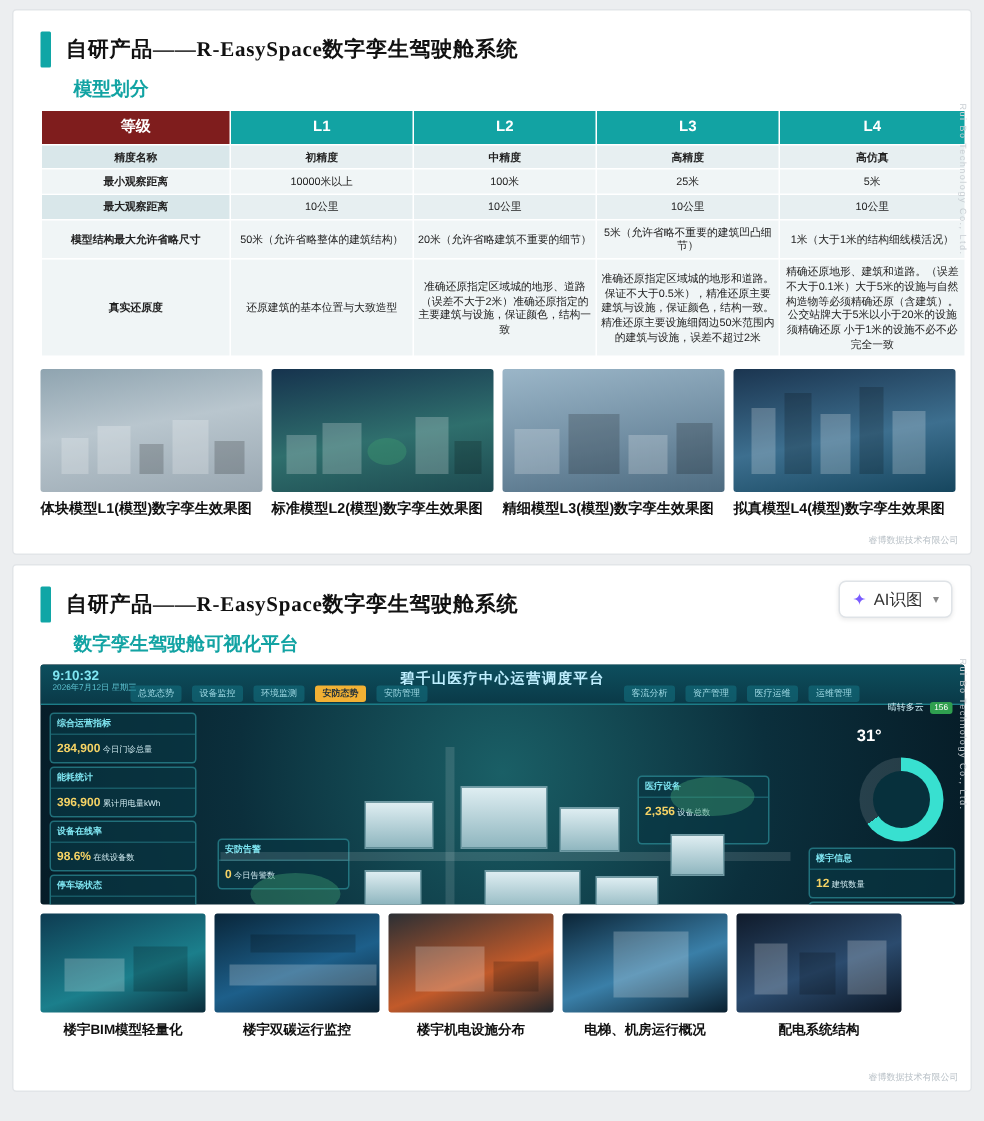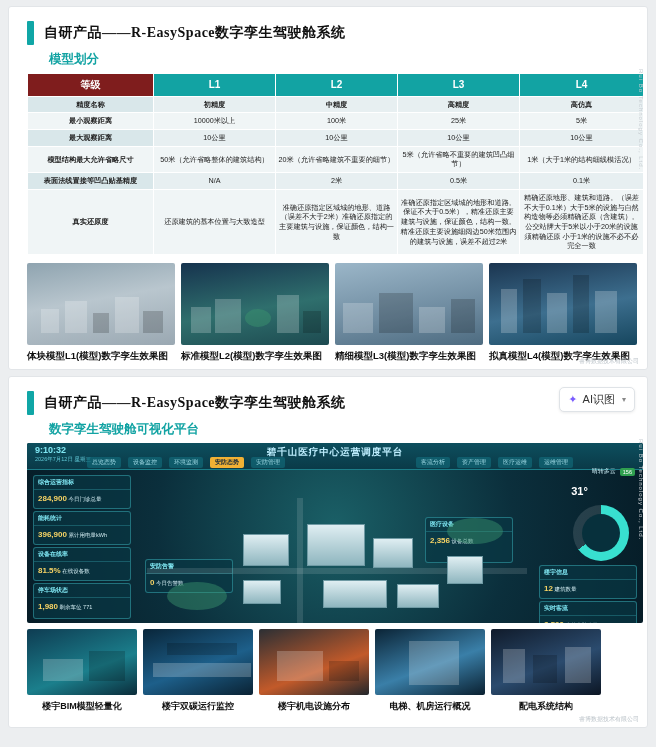--- a/index.html
+++ b/index.html
@@ -98,21 +98,21 @@
     background:#fff;border:1px solid #dfe3e7;border-radius:5px;
     padding:4px 8px;font-size:11px;color:#333;
     box-shadow:0 1px 3px rgba(0,0,0,.08);
     z-index:10;
   }
   .ai-btn .sparkle{color:#7a5cff;font-size:11px;}
   .ai-btn .chev{color:#888;font-size:8px;margin-left:2px;}
 
   
   .dash{
-    margin:4px 0 0 18px;width:616px;height:180px;
+    margin:4px 0 0 18px;width:616px;height:160px;
     background:radial-gradient(circle at 50% 45%,#1a5f66 0%,#0b2f3c 55%,#061c27 100%);
     position:relative;overflow:hidden;border-radius:2px;
   }
   .dash-top{
     position:absolute;top:0;left:0;right:0;height:26px;
     background:linear-gradient(180deg,#0d4f5e,#0a3a48);
     border-bottom:1px solid #1c7d88;
   }
   .dash-title{
     position:absolute;top:3px;left:0;right:0;text-align:center;
@@ -234,27 +234,20 @@
         <td>10公里</td>
         <td>10公里</td>
       </tr>
       <tr class="alt">
         <td class="rowhead">模型结构最大允许省略尺寸</td>
         <td>50米（允许省略整体的建筑结构）</td>
         <td>20米（允许省略建筑不重要的细节）</td>
         <td>5米（允许省略不重要的建筑凹凸细节）</td>
         <td>1米（大于1米的结构细线模活况）</td>
       </tr>
-      <tr>
-        <td class="rowhead">表面法线置接等凹凸贴基精度</td>
-        <td>N/A</td>
-        <td>2米</td>
-        <td>0.5米</td>
-        <td>0.1米</td>
-      </tr>
       <tr class="alt">
         <td class="rowhead">真实还原度</td>
         <td class="tall">还原建筑的基本位置与大致造型</td>
         <td class="tall">准确还原指定区域城的地形、道路（误差不大于2米）准确还原指定的主要建筑与设施，保证颜色，结构一致</td>
         <td class="tall">准确还原指定区域城的地形和道路。保证不大于0.5米），精准还原主要建筑与设施，保证颜色，结构一致。精准还原主要设施细阔边50米范围内的建筑与设施，误差不超过2米</td>
         <td class="tall">精确还原地形、建筑和道路。（误差不大于0.1米）大于5米的设施与自然构造物等必须精确还原（含建筑）。公交站牌大于5米以小于20米的设施须精确还原 小于1米的设施不必不必完全一致</td>
       </tr>
     </tbody>
   </table>
 
@@ -352,21 +345,21 @@
       <div class="pb"><span class="metric">284,900</span>
         <span>今日门诊总量</span></div>
     </div>
     <div class="panel" style="left:6px;top:68px;width:96px;height:32px">
       <div class="ph">能耗统计</div>
       <div class="pb"><span class="metric">396,900</span>
         <span>累计用电量kWh</span></div>
     </div>
     <div class="panel" style="left:6px;top:104px;width:96px;height:32px">
       <div class="ph">设备在线率</div>
-      <div class="pb"><span class="metric">81.5%</span>
+      <div class="pb"><span class="metric">98.6%</span>
         <span>在线设备数</span></div>
     </div>
     <div class="panel" style="left:6px;top:140px;width:96px;height:34px">
       <div class="ph">停车场状态</div>
       <div class="pb"><span class="metric">1,980</span>
         <span>剩余车位 771</span></div>
     </div>
 
     <div class="panel" style="right:6px;top:122px;width:96px;height:32px">
       <div class="ph">楼宇信息</div>

